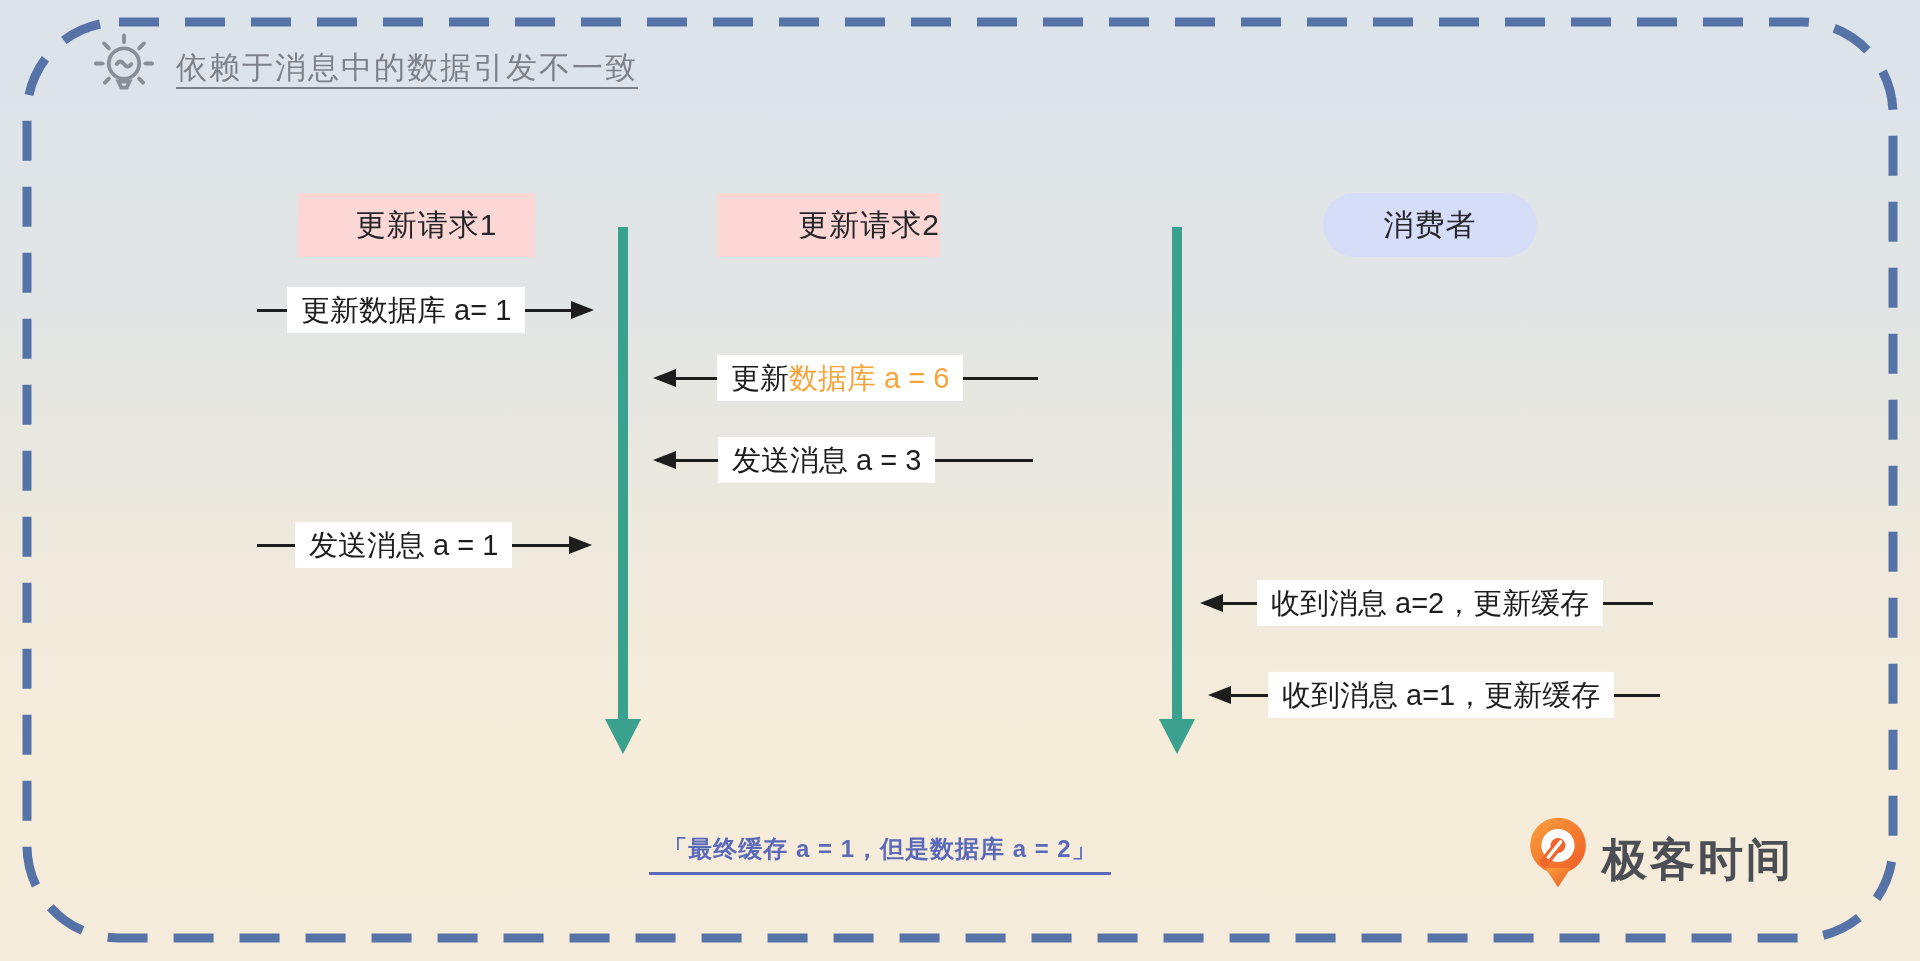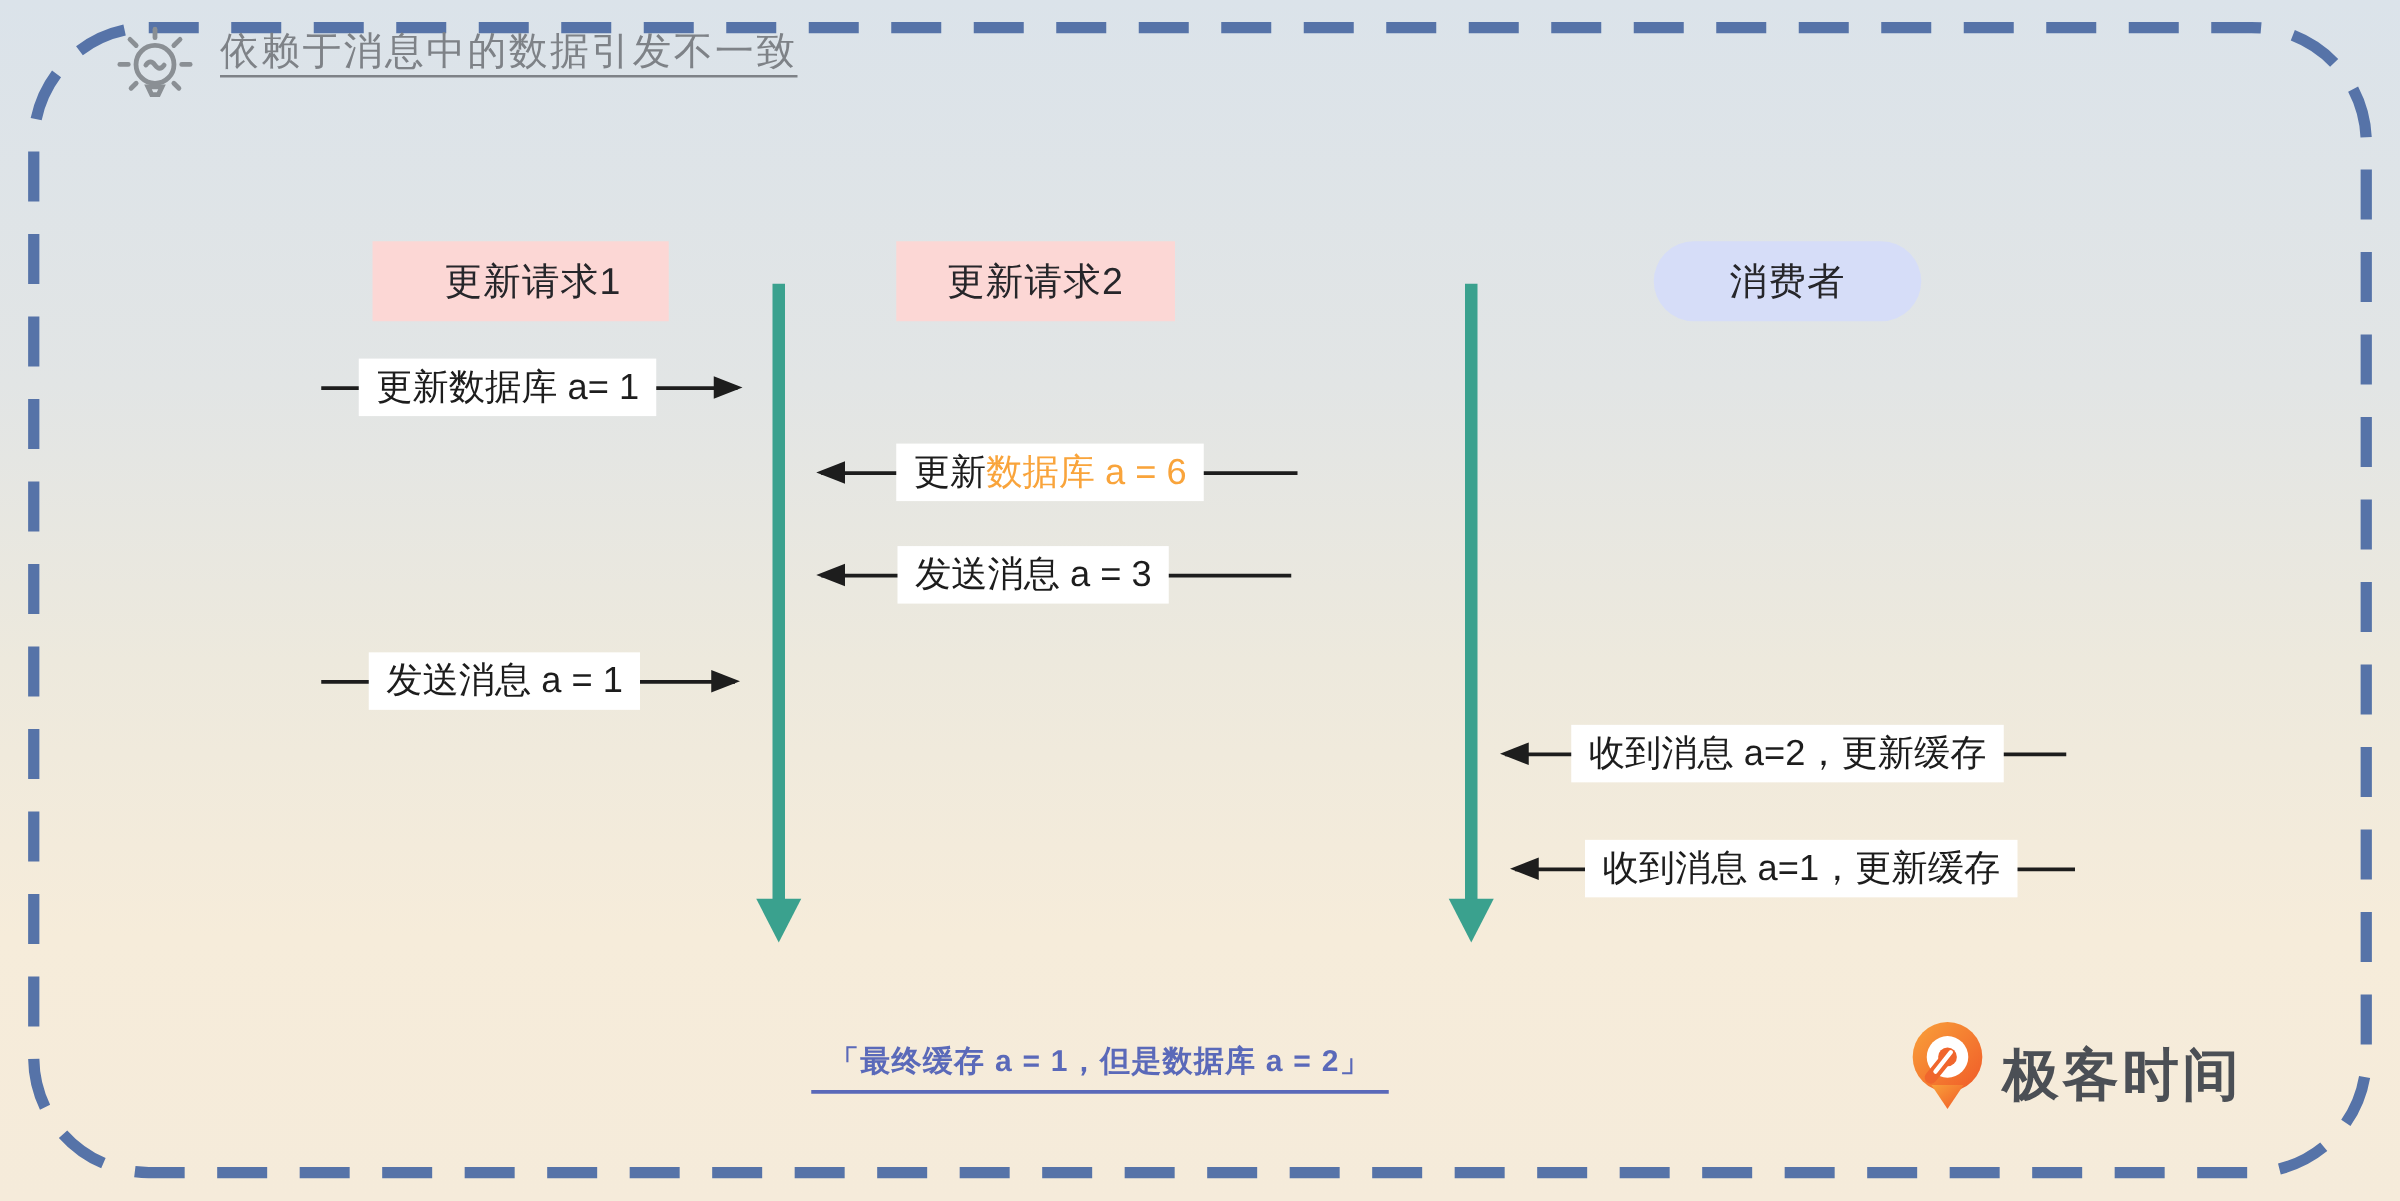--- a/index.html
+++ b/index.html
@@ -7,21 +7,21 @@
     width:1920px;height:961px;overflow:hidden;
     font-family:"Liberation Sans","DejaVu Sans",sans-serif;
   }
   .canvas{
     position:relative;width:1920px;height:961px;
     background:linear-gradient(180deg,#dbe3ea 0%,#e2e5e5 32%,#ede9dd 55%,#f6ecda 78%,#f5ebda 100%);
   }
   .frame{position:absolute;left:0;top:0;pointer-events:none;}
 
   
-  .title-row{position:absolute;left:88px;top:20px;display:flex;gap:16px;}
+  .title-row{position:absolute;left:88px;top:32px;display:flex;align-items:center;gap:16px;}
   .title-text{
     font-size:31px;color:#7e8287;letter-spacing:2px;
     text-decoration:underline;text-underline-offset:9px;text-decoration-thickness:2px;
   }
 
   
   .lane-header{
     position:absolute;top:193px;height:64px;display:flex;align-items:center;justify-content:center;
     font-size:30px;color:#26262a;letter-spacing:1px;
   }
@@ -84,21 +84,21 @@
         <path d="M13 28 H7"></path>
         <path d="M18.6 14.6 L14.2 10.2"></path>
       </g>
     </svg>
     <span class="title-text">依赖于消息中的数据引发不一致</span>
   </div>
 
   <div class="lane-header lane-pink" style="left:298px;width:217px;padding-left:20px;">
     <span>更新请求1</span>
   </div>
-  <div class="lane-header lane-pink" style="left:717px;width:223px;">
+  <div class="lane-header lane-pink" style="left:717px;width:223px;justify-content:flex-end;">
     <span>更新请求2</span>
   </div>
   <div class="lane-header lane-lavender" style="left:1323px;width:214px;border-radius:32px;">
     <span>消费者</span>
   </div>
 
   <div class="timeline" style="left:605px;">
     <div class="tl-line"></div>
     <div class="tl-head"></div>
   </div>

